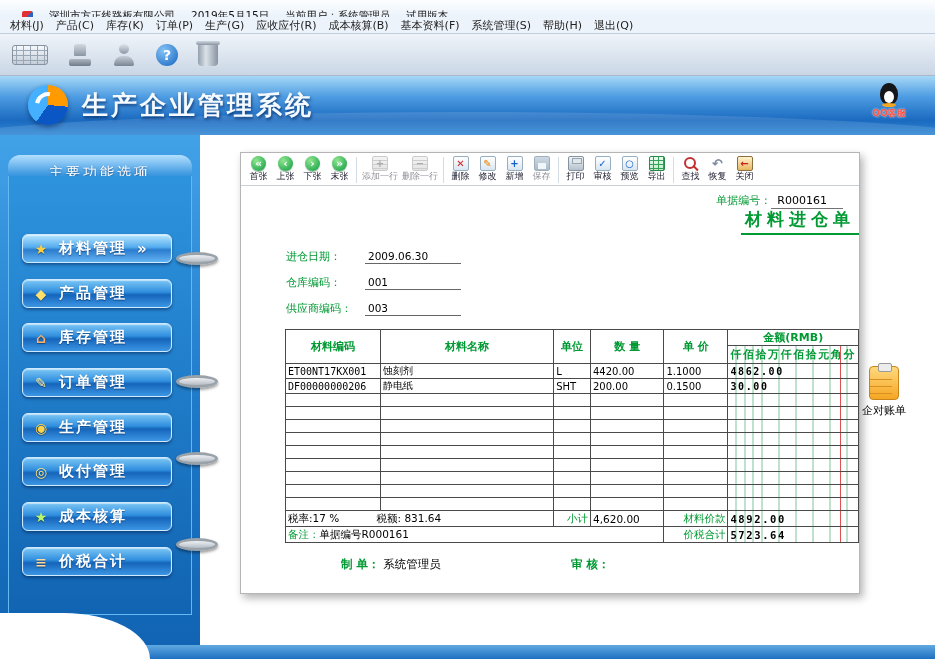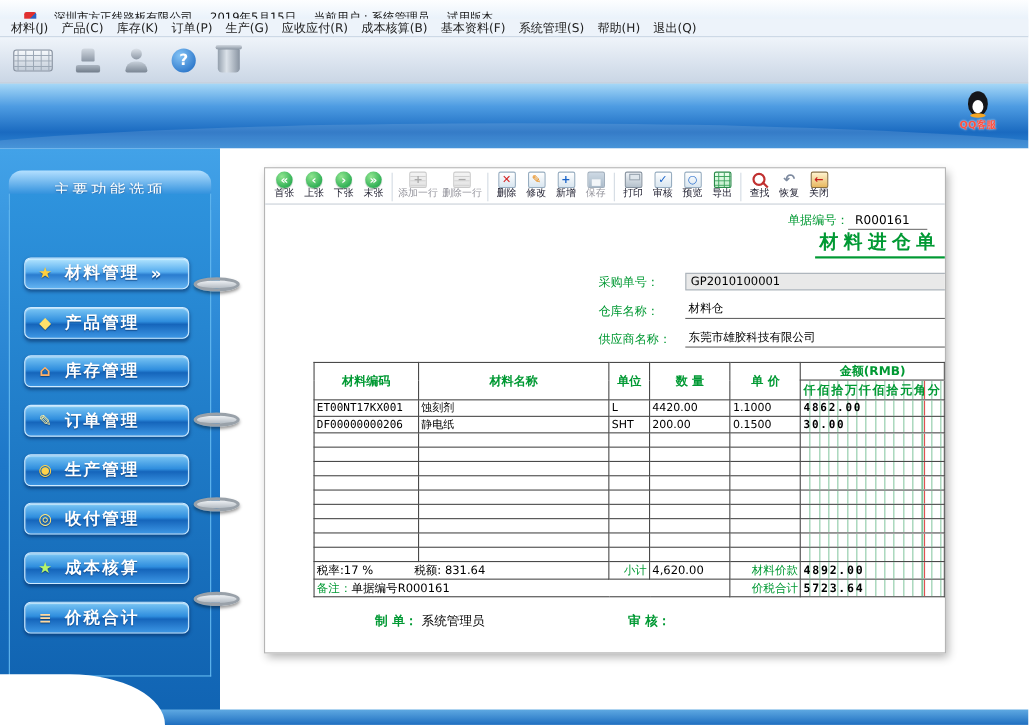--- a/index.html
+++ b/index.html
@@ -198,20 +198,24 @@
 
   <div class="ostoolbar">
     <span class="kbd"></span>
     <span class="stamp"></span>
     <span class="user"></span>
     <span class="help">?</span>
     <span class="trash"></span>
   </div>
 
   <div class="banner">
+    <div class="logo">
+      <span class="logo-ball"></span>
+      <span class="app-title">生产企业管理系统</span>
+    </div>
     <div class="qq">
       <div class="penguin"></div>
       <div class="qq-label">QQ客服</div>
     </div>
   </div>
 
   <div class="sidebar">
     <div class="sb-header">主要功能选项</div>
     <div class="sb-body"></div>
 
@@ -252,20 +256,24 @@
   </div>
 
   <div class="main"></div>
   <div class="bottom-strip"></div>
 
   <span class="ring" style="left:176px;top:252px"></span>
   <span class="ring" style="left:176px;top:375px"></span>
   <span class="ring" style="left:176px;top:452px"></span>
   <span class="ring" style="left:176px;top:538px"></span>
 
+  <div class="reconcile">
+    <div class="rec-ico"></div>
+    <div class="rec-label">企对账单</div>
+  </div>
 
   <div class="form-panel">
 
     <div class="ftoolbar">
       <div class="fitem">
         <span class="fi nav">«</span>
         <span>首张</span>
       </div>
       <div class="fitem">
         <span class="fi nav">‹</span>
@@ -338,32 +346,32 @@
     </div>
 
     <div class="doc-no">
       <span class="lbl">单据编号：</span><span class="val">R000161</span>
     </div>
 
     <div class="ftitle">
       <span>材料进仓单</span>
     </div>
 
-    <div class="fcol right">
+    <div class="fcol left">
       <div class="frow">
-        <span class="flabel">采购单号：</span>
-        <span class="fval w-big readonly">GP2010100001</span>
+        <span class="flabel">进仓日期：</span>
+        <span class="fval w-small">2009.06.30</span>
       </div>
       <div class="frow">
-        <span class="flabel">仓库名称：</span>
-        <span class="fval w-big">材料仓</span>
+        <span class="flabel">仓库编码：</span>
+        <span class="fval w-small">001</span>
       </div>
       <div class="frow">
-        <span class="flabel">供应商名称：</span>
-        <span class="fval w-big">东莞市雄胶科技有限公司</span>
+        <span class="flabel">供应商编码：</span>
+        <span class="fval w-small">003</span>
       </div>
     </div>
 
     <table class="doc-table">
       <colgroup>
         <col style="width:96px">
           <col style="width:185px">
           <col style="width:38px">
         <col style="width:76px">
           <col style="width:66px">

